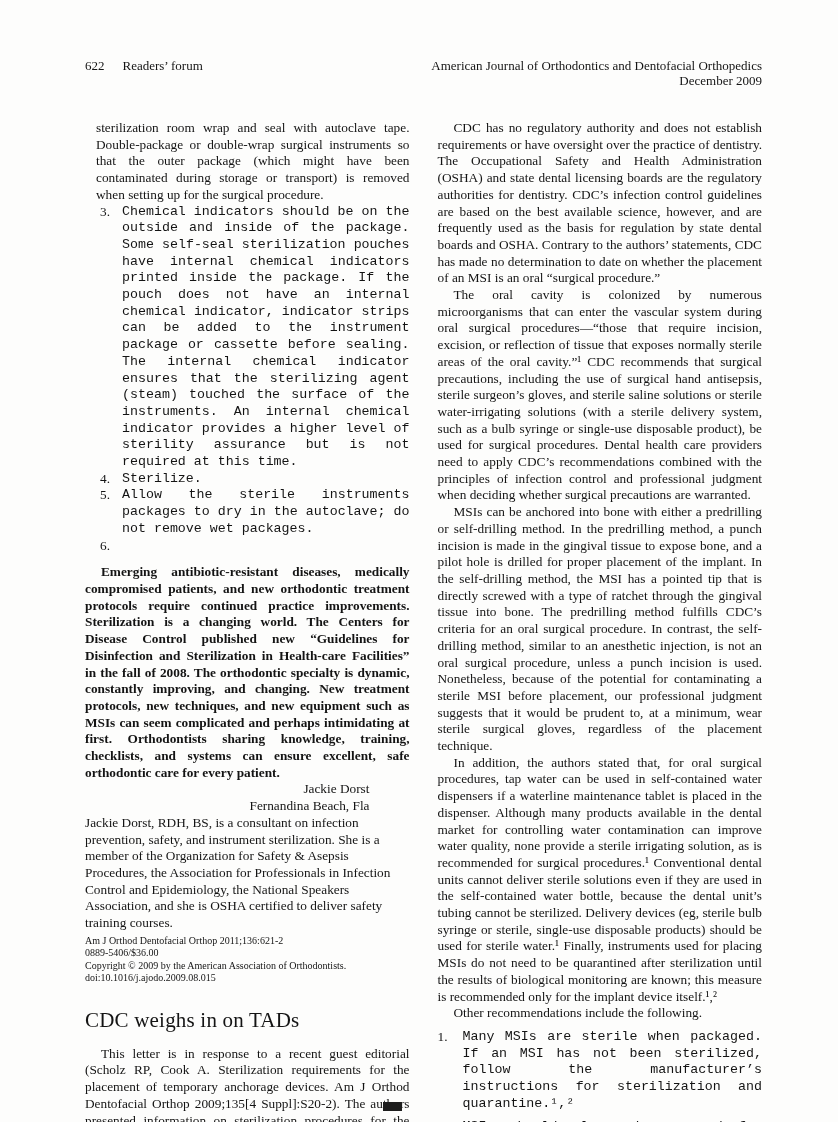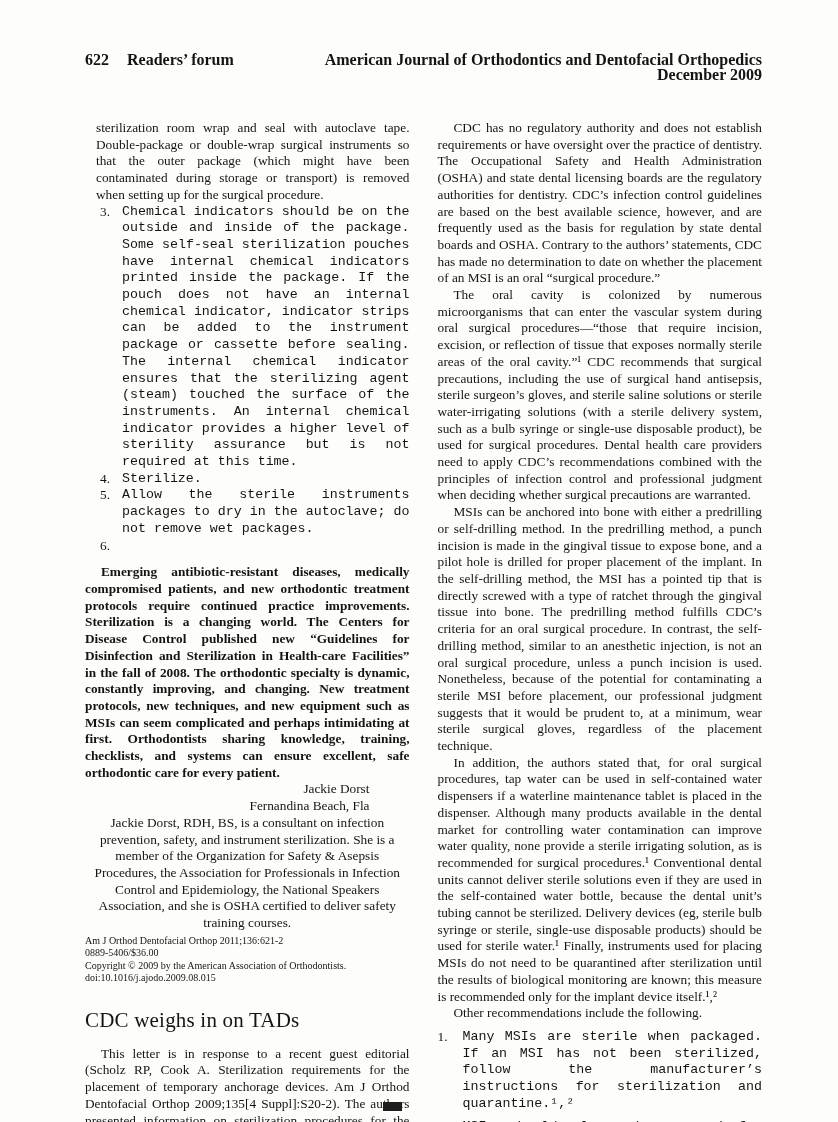--- a/index.html
+++ b/index.html
@@ -8,28 +8,28 @@
     width: 838px;
     height: 1122px;
     margin: 0 auto;
     background: #fdfdfc;
     font-family: "Liberation Serif", "DejaVu Serif", serif;
     color: #141414;
     overflow: hidden;
   }
   .page-header {
     position: absolute;
-    top: 52px;
+    top: 58px;
     left: 85px;
     right: 76px;
     display: flex;
     justify-content: space-between;
     align-items: flex-start;
-    font-size: 16px;
-    font-weight: bold;
+    font-size: 13px;
+    font-weight: normal;
     line-height: 15px;
   }
   .header-left .page-number { margin-right: 18px; }
   .header-right { text-align: right; }
 
   .columns {
     position: absolute;
     top: 120px;
     left: 85px;
     right: 76px;
@@ -57,21 +57,21 @@
   .para { margin: 0; text-indent: 16px; }
   .spaced { margin-top: 10px; font-weight: bold; }
 
   .signature {
     text-align: right;
     padding-right: 40px;
     line-height: 16.7px;
   }
   .bio {
     margin: 0;
-    text-align: center;
+    text-align: left;
   }
   .citation {
     margin-top: 3px;
     font-size: 10px;
     line-height: 12.5px;
     text-align: left;
   }
   .article-title {
     font-size: 21px;
     font-weight: 400;

